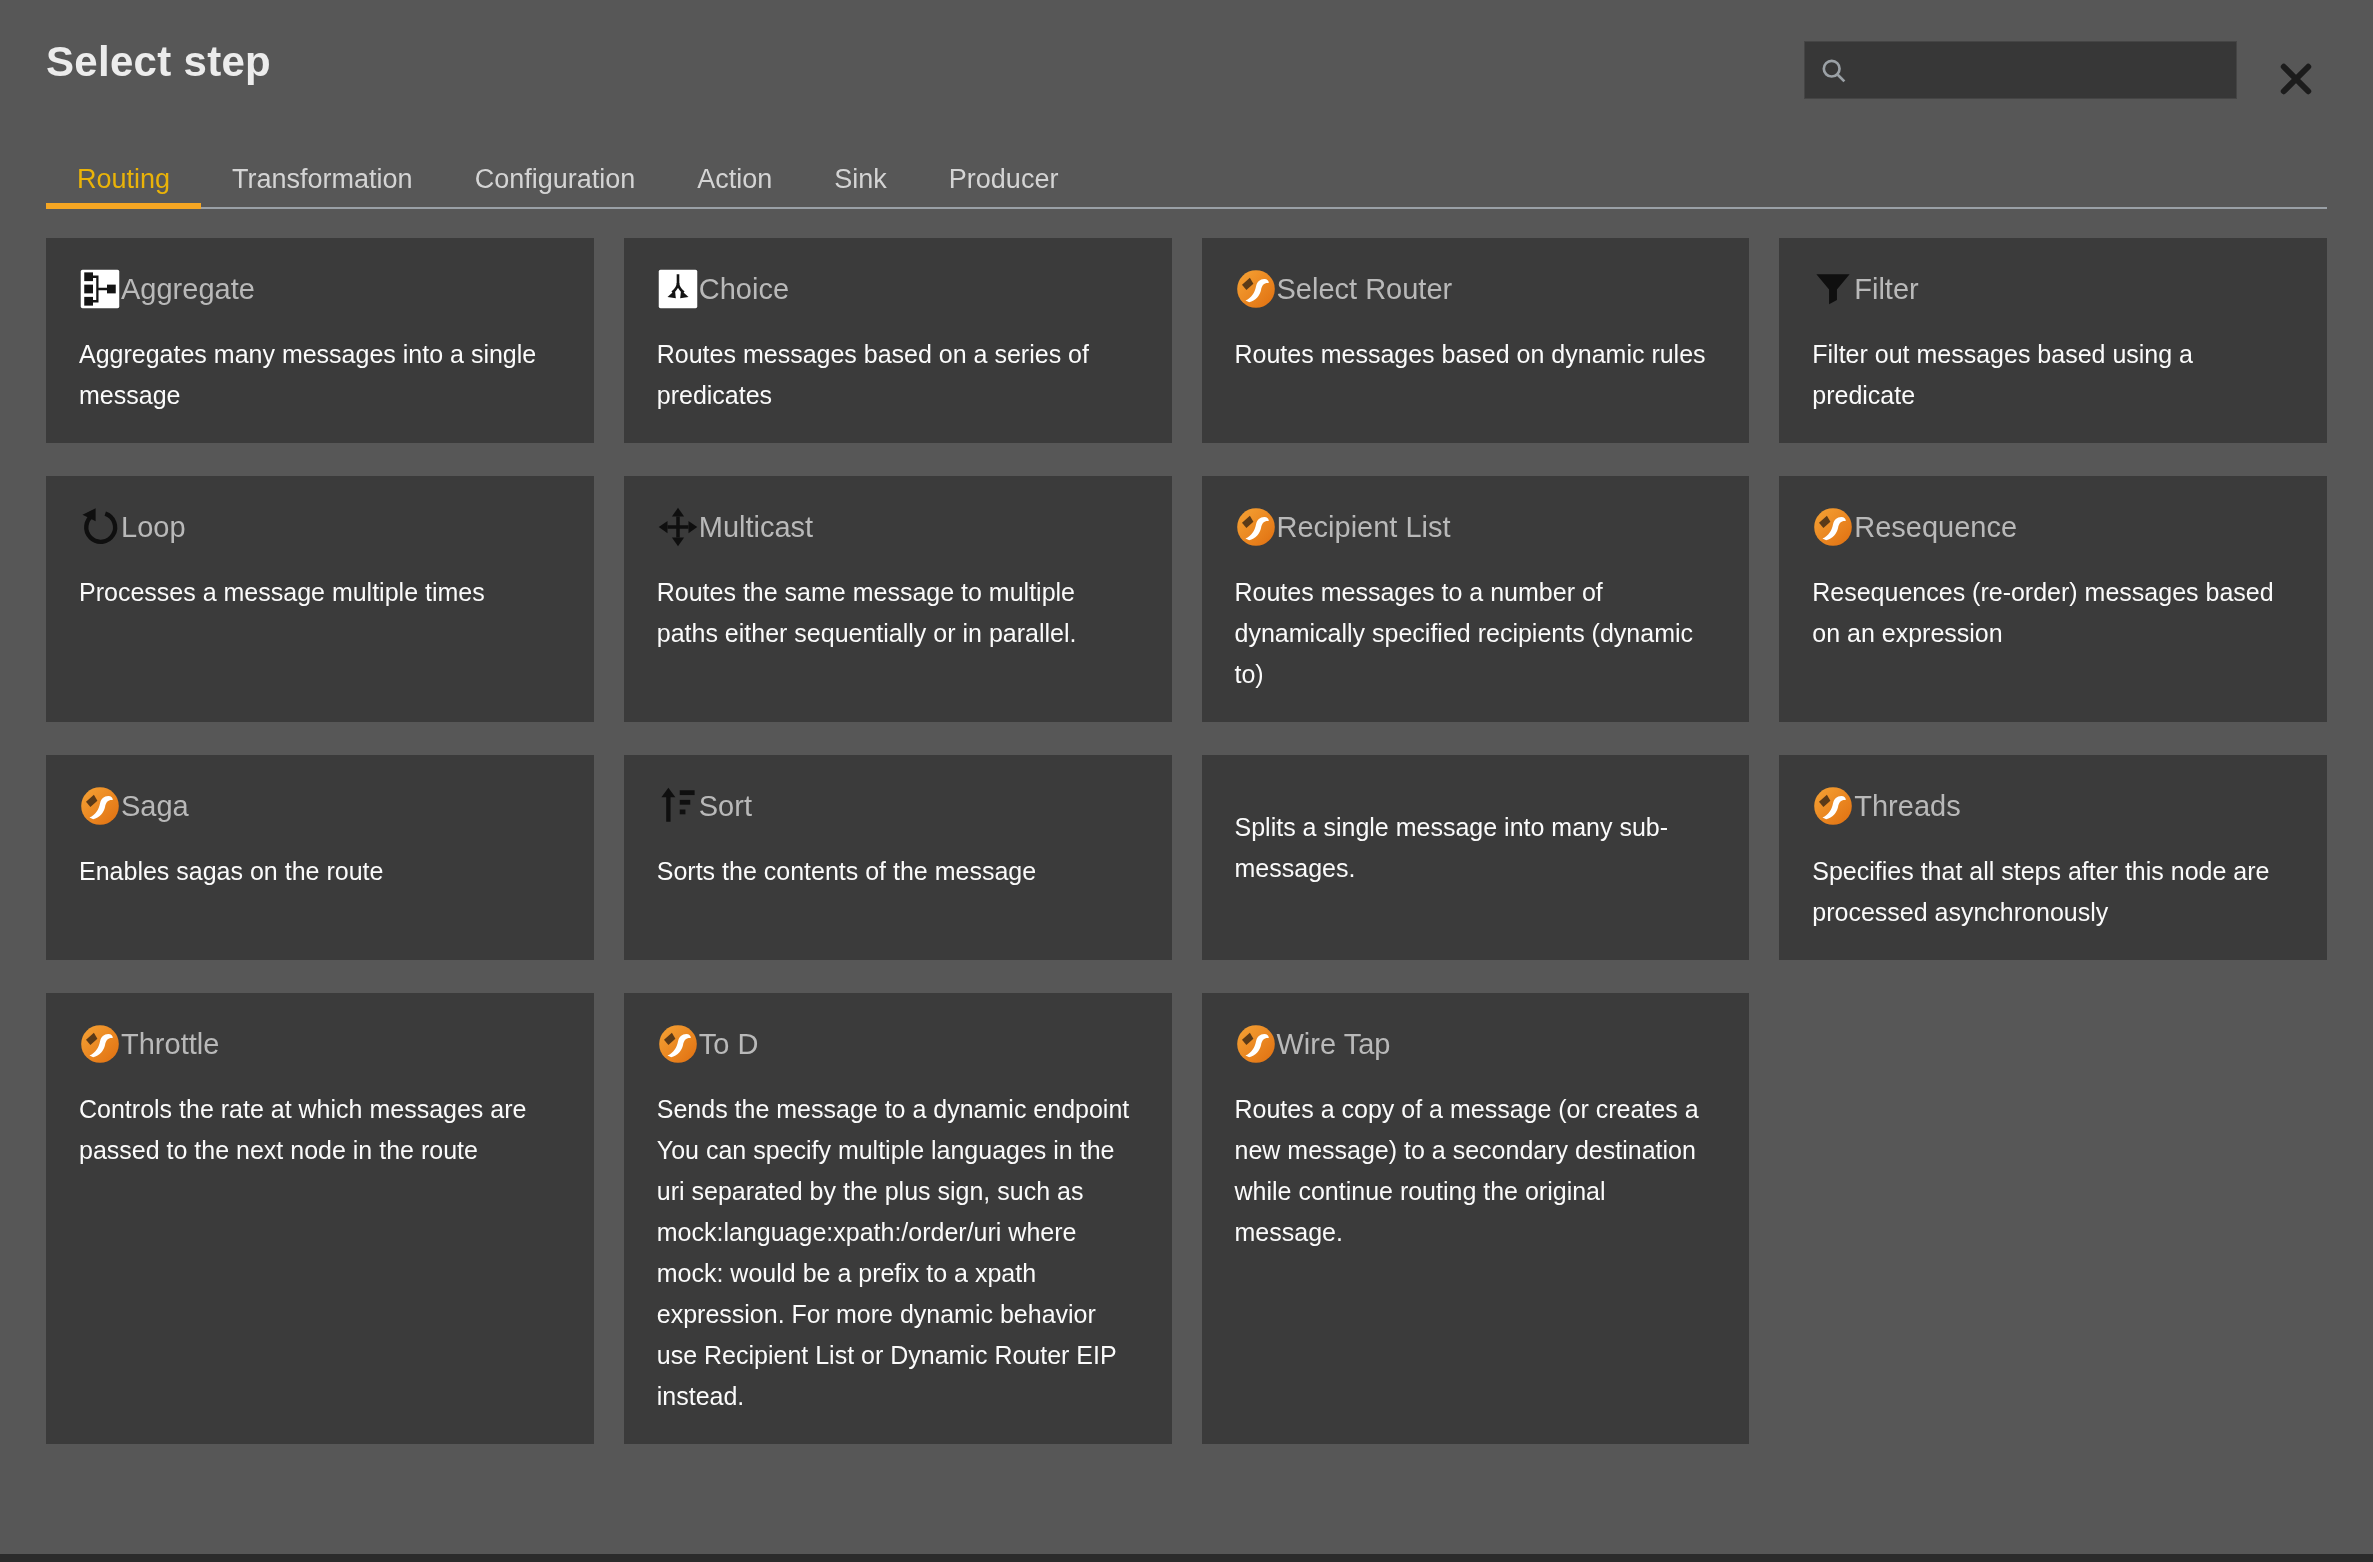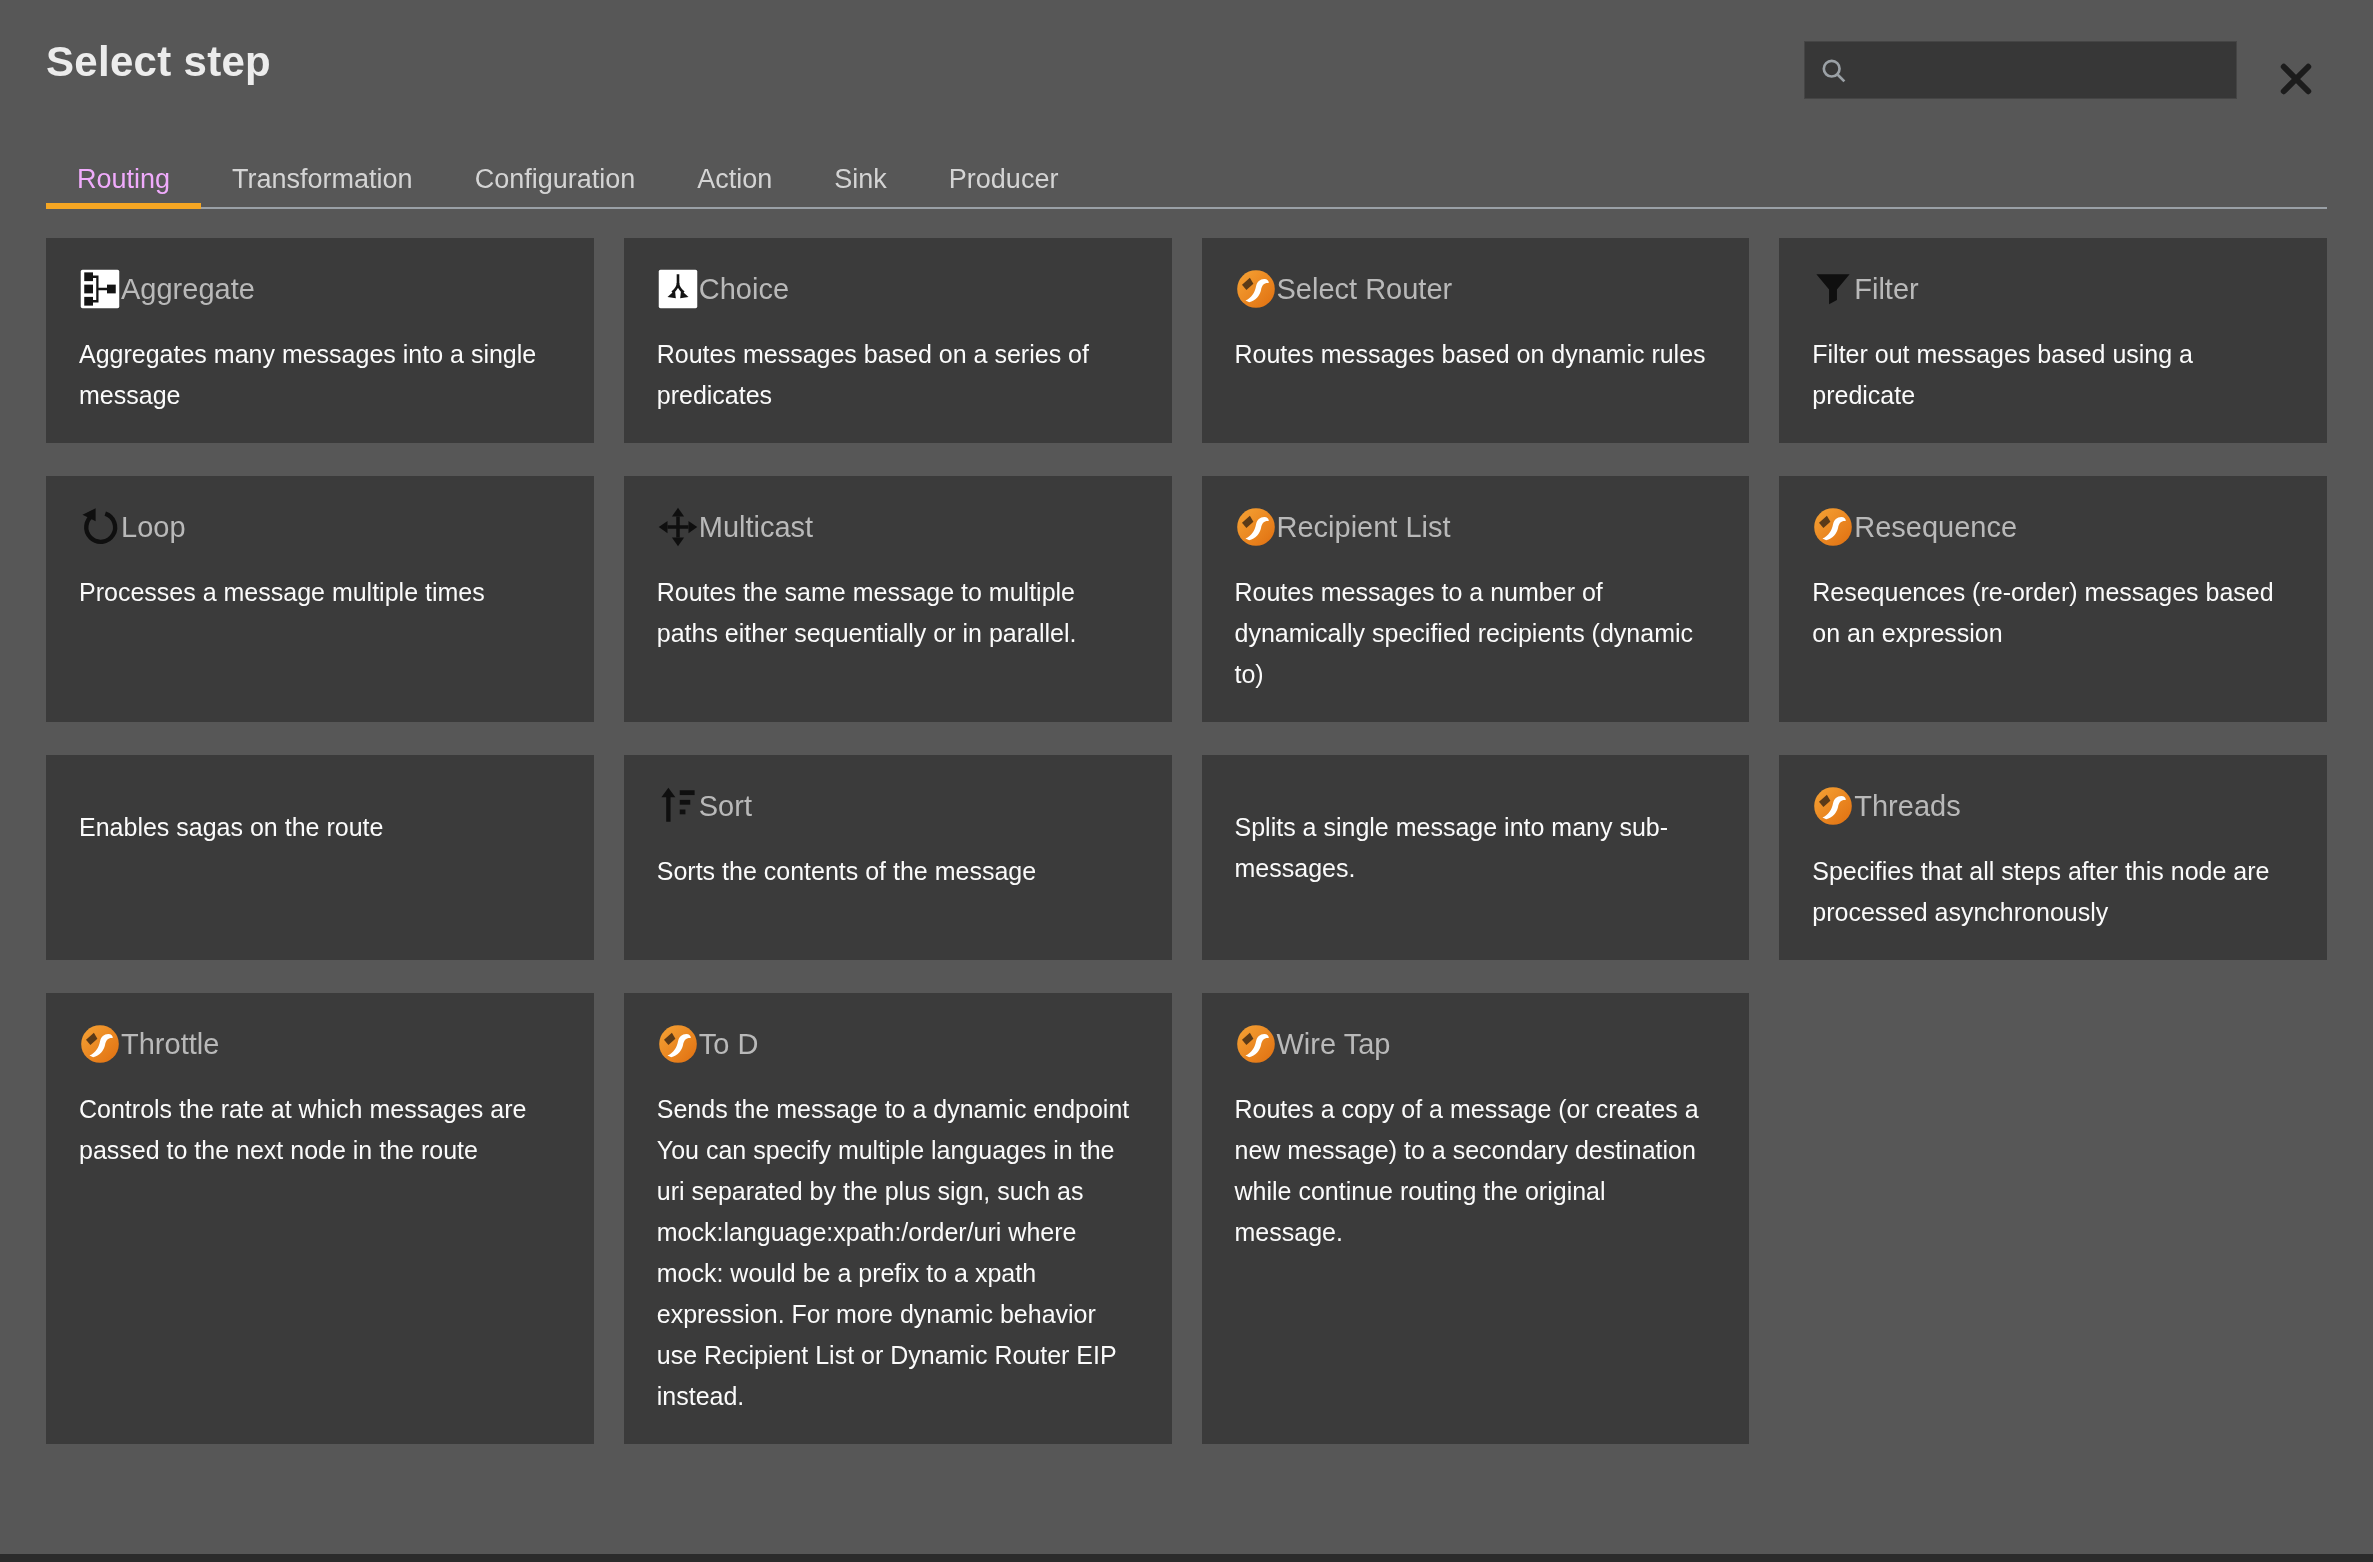--- a/index.html
+++ b/index.html
@@ -52,21 +52,21 @@
 
   .tabs{
     position:absolute;left:46px;right:46px;top:149px;height:60px;
     display:flex;align-items:stretch;
   }
   .tabs::after{content:"";position:absolute;left:0;right:0;bottom:0;height:1.9px;background:#9aa0a6}
   .tab{
     position:relative;background:none;border:none;cursor:pointer;
     padding:0 31px;font-size:27px;color:#d4d4d4;font-family:inherit;
   }
-  .tab.active{color:#f0abfc}
+  .tab.active{color:#eab308}
   .tab.active::after{
     content:"";position:absolute;left:0;right:0;bottom:0;height:5.8px;
     background:var(--accent);z-index:1;
   }
 
   .grid{
     position:absolute;left:46px;right:46px;top:238px;
     display:grid;grid-template-columns:repeat(4,1fr);
     column-gap:30px;row-gap:33px;align-items:stretch;
   }
@@ -263,20 +263,36 @@
               <circle cx="24" cy="24" r="21.5" fill="url(#cg)"></circle>
               <path d="M8 19 L17 11 L21 18 L13 25 Z" fill="#5a3a18"></path>
               <path d="M12 37 C19 34 22.5 28 24 21 C25.2 15.8 28.5 12.5 33.5 12.5 C36.8 12.5 38.8 14.6 38.6 17.2 C33.4 16.6 30.8 19.8 29.8 24.8 C28.4 31.8 23.4 37.2 16.2 39.2 Z" fill="#ffffff"></path>
             </svg>
           </span>
       <span class="card-title">Resequence</span>
     </div>
     <div class="card-desc">Resequences (re-order) messages based on an expression</div>
   </div>
       <div class="card">
+    <div class="card-head">
+      <span class="card-icon">
+            <svg viewBox="0 0 48 48">
+              <defs>
+                <linearGradient id="cg" x1="0" y1="0" x2="1" y2="1">
+                  <stop offset="0" stop-color="#f6a335"></stop>
+                  <stop offset="1" stop-color="#e06f10"></stop>
+                </linearGradient>
+              </defs>
+              <circle cx="24" cy="24" r="21.5" fill="url(#cg)"></circle>
+              <path d="M8 19 L17 11 L21 18 L13 25 Z" fill="#5a3a18"></path>
+              <path d="M12 37 C19 34 22.5 28 24 21 C25.2 15.8 28.5 12.5 33.5 12.5 C36.8 12.5 38.8 14.6 38.6 17.2 C33.4 16.6 30.8 19.8 29.8 24.8 C28.4 31.8 23.4 37.2 16.2 39.2 Z" fill="#ffffff"></path>
+            </svg>
+          </span>
+      <span class="card-title">Saga</span>
+    </div>
     <div class="card-desc">Enables sagas on the route</div>
   </div>
       <div class="card">
     <div class="card-head">
       <span class="card-icon">
             <svg viewBox="0 0 48 48">
               <path d="M13 42 V12" stroke="#0f0f0f" stroke-width="5" fill="none"></path>
               <path d="M13 3 L5 14 H21 Z" fill="#0f0f0f"></path>
               <g fill="#0f0f0f">
                 <rect x="26" y="6" width="17" height="5.5"></rect>

